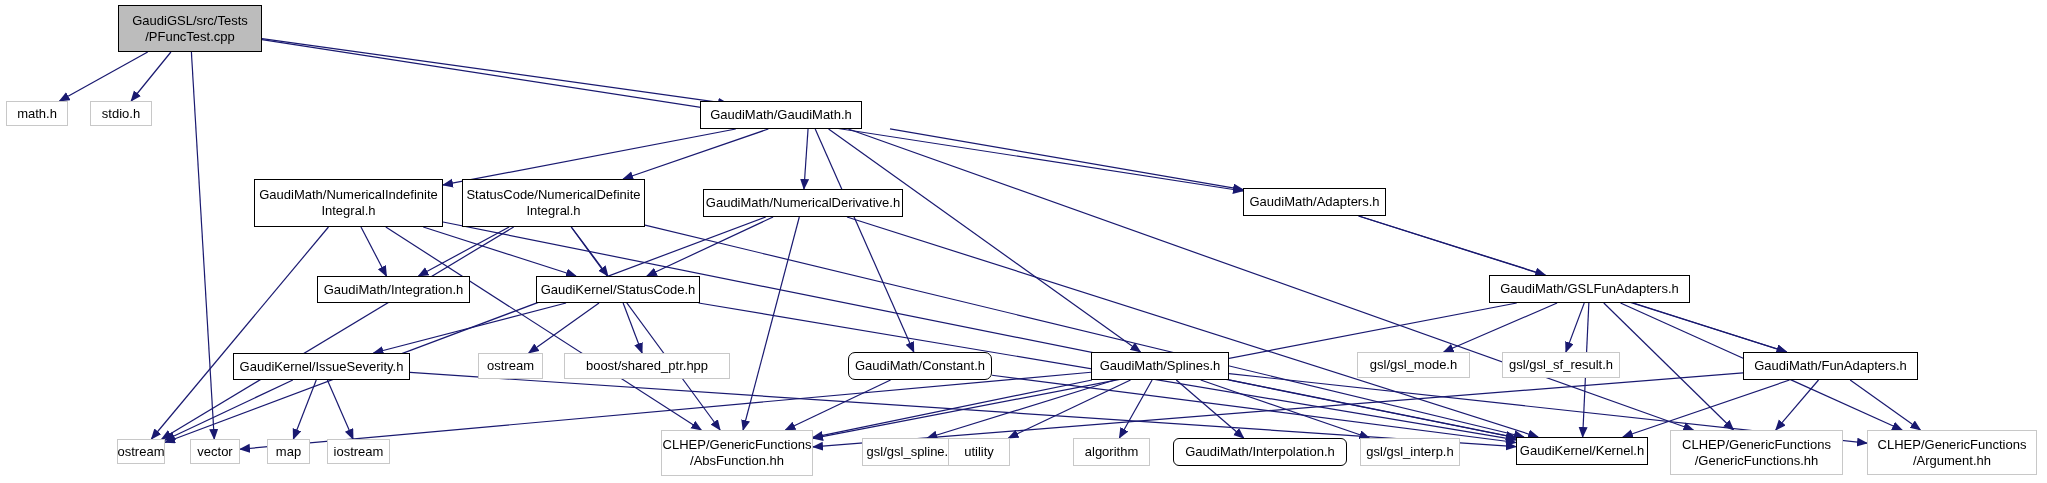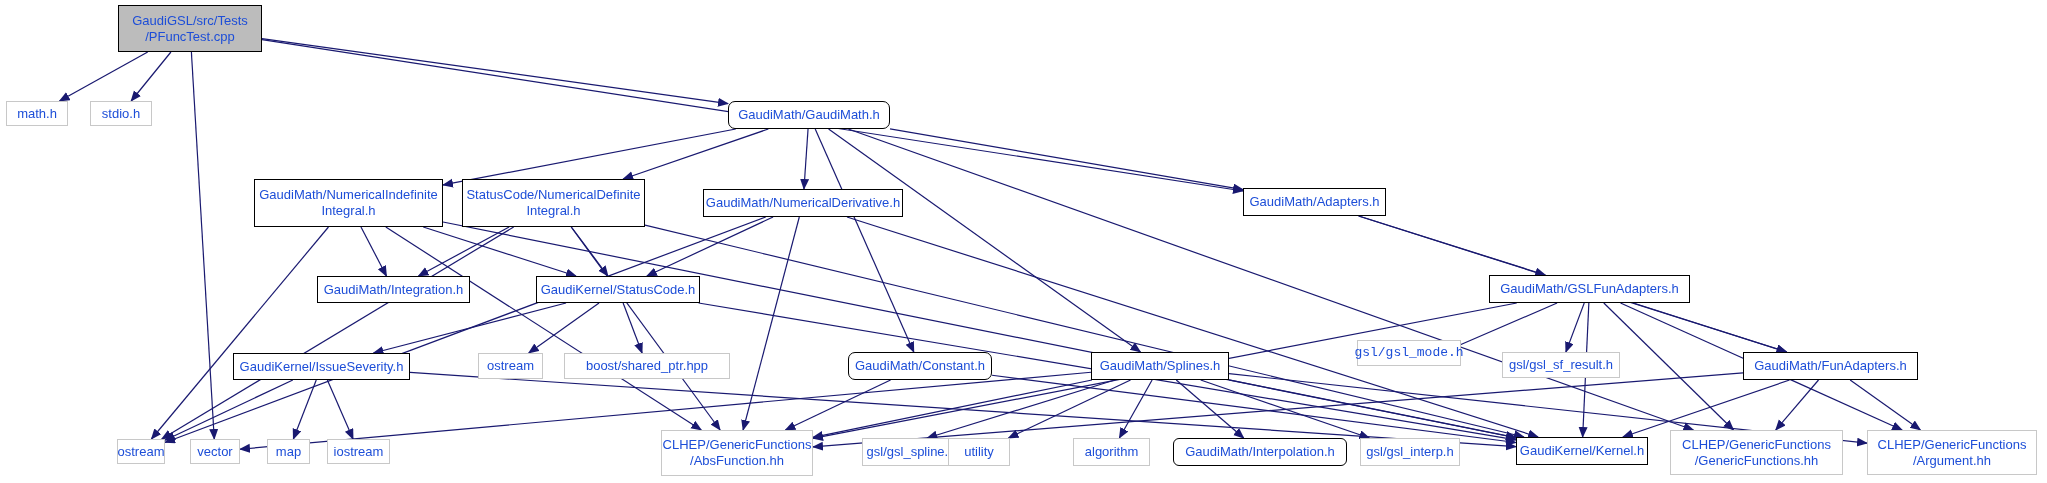--- a/index.html
+++ b/index.html
@@ -11,21 +11,21 @@
     overflow:hidden;
   }
   #edges{position:absolute;left:0;top:0;width:2047px;height:483px;}
   .node{
     position:absolute;
     box-sizing:border-box;
     display:flex;flex-direction:column;
     align-items:center;justify-content:center;
     background:#ffffff;
     font-size:13px;line-height:1.22;
-    color:#1d4ed8;text-align:center;white-space:nowrap;
+    color:#000000;text-align:center;white-space:nowrap;
     cursor:default;
   }
   .n-main{background:#bcbcbc;border:1.5px solid #000000;}
   .n-int{border:1px solid #000000;}
   .n-ext{border:1px solid #c8c8c8;}
 </style>
 </head>
 <body>
 
 <div id="canvas">
@@ -97,21 +97,21 @@
 <div class="node n-main" style="left: 118px; top: 5px; width: 144px; height: 47px;">
       <div>GaudiGSL/src/Tests</div>
       <div>/PFuncTest.cpp</div>
     </div>
     <div class="node n-ext" style="left: 6px; top: 101px; width: 62px; height: 25px;">
       <div>math.h</div>
     </div>
     <div class="node n-ext" style="left: 90px; top: 101px; width: 62px; height: 25px;">
       <div>stdio.h</div>
     </div>
-    <div class="node n-int" style="left: 728px; top: 101px; width: 162px; height: 28px; border-radius: 7px;">
+    <div class="node n-int" style="left: 700px; top: 101px; width: 162px; height: 28px;">
       <div>GaudiMath/GaudiMath.h</div>
     </div>
     <div class="node n-int" style="left: 254px; top: 179px; width: 189px; height: 48px;">
       <div>GaudiMath/NumericalIndefinite</div>
       <div>Integral.h</div>
     </div>
     <div class="node n-int" style="left: 462px; top: 179px; width: 183px; height: 48px;">
       <div>StatusCode/NumericalDefinite</div>
       <div>Integral.h</div>
     </div>
@@ -138,21 +138,21 @@
     </div>
     <div class="node n-ext" style="left: 564px; top: 353px; width: 166px; height: 26px;">
       <div>boost/shared_ptr.hpp</div>
     </div>
     <div class="node n-int" style="left: 848px; top: 352px; width: 144px; height: 28px; border-radius: 7px;">
       <div>GaudiMath/Constant.h</div>
     </div>
     <div class="node n-int" style="left: 1091px; top: 352px; width: 138px; height: 28px;">
       <div>GaudiMath/Splines.h</div>
     </div>
-    <div class="node n-ext" style="left: 1357px; top: 340px; width: 104px; height: 26px; font-family: Liberation Mono, monospace;">
+    <div class="node n-ext" style="left: 1357px; top: 352px; width: 113px; height: 26px;">
       <div>gsl/gsl_mode.h</div>
     </div>
     <div class="node n-ext" style="left: 1502px; top: 352px; width: 118px; height: 26px;">
       <div>gsl/gsl_sf_result.h</div>
     </div>
     <div class="node n-int" style="left: 1743px; top: 352px; width: 175px; height: 28px;">
       <div>GaudiMath/FunAdapters.h</div>
     </div>
     <div class="node n-ext" style="left: 117px; top: 439px; width: 48px; height: 25px;">
       <div>ostream</div>

